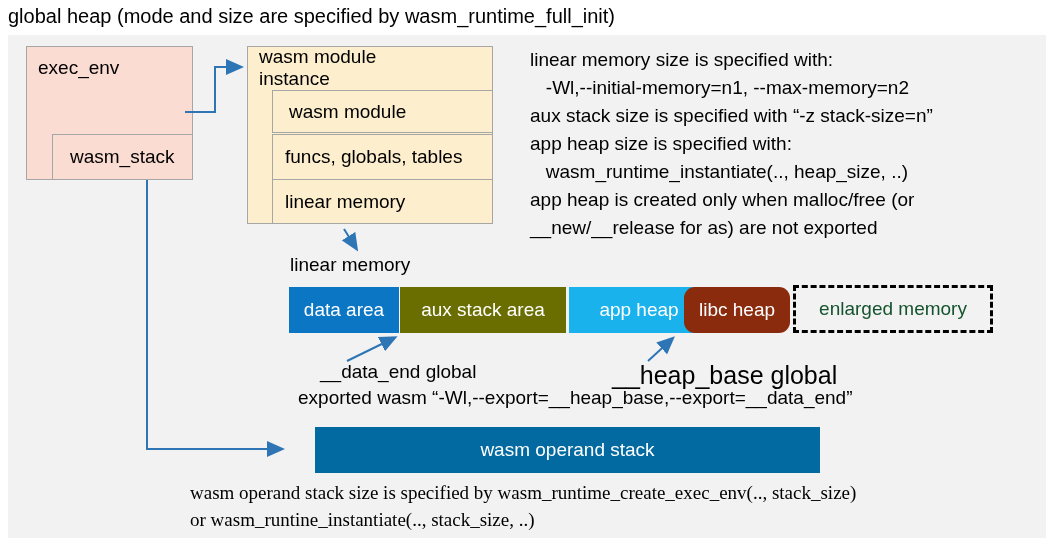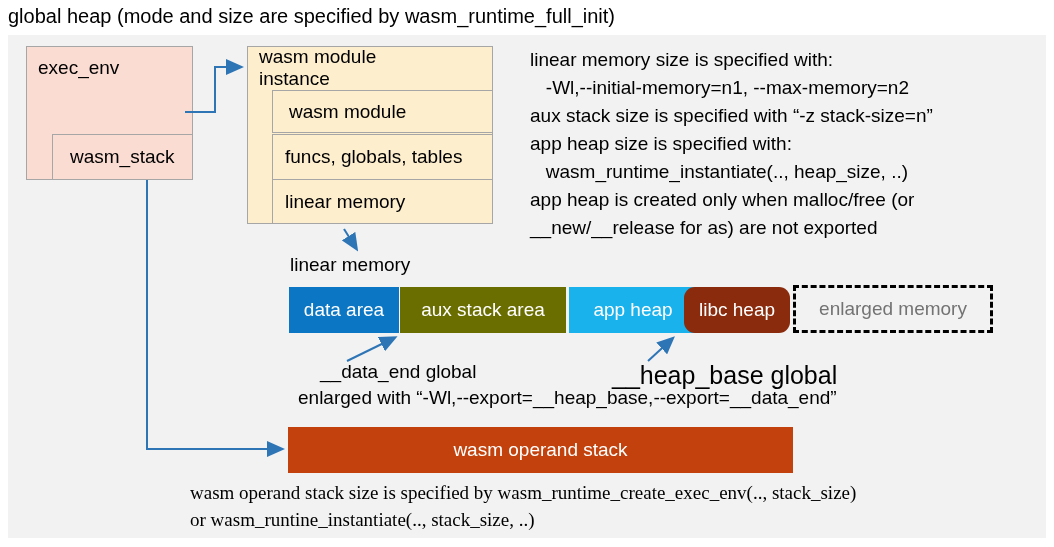--- a/index.html
+++ b/index.html
@@ -26,21 +26,21 @@
 
   
   #notes-right{left:530px;top:46px;font-size:19px;line-height:28px;white-space:pre;}
 
   
   #linear-memory-label{left:290px;top:254px;font-size:19px;}
   .seg{top:287px;height:46px;display:flex;align-items:center;justify-content:center;
        color:#fff;font-size:19px;}
   #seg-data{left:289px;width:110px;}
   #seg-aux{left:400px;width:166px;text-align:right;}
-  #seg-app{left:569px;width:128px;}
+  #seg-app{left:569px;width:128px;padding-left:6px;}
   #seg-libc{left:684px;width:106px;}
   #seg-enlarged{left:793px;top:285px;width:200px;height:48px;box-sizing:border-box;
        border:3px dashed #000;background:#f2f2f2;display:flex;align-items:center;
        justify-content:center;font-size:19px;}
 
   
   #data-end-label{left:320px;top:361px;font-size:19px;}
   #heap-base-label{left:600px;top:361px;font-size:25px;margin-left:12px;}
   #exported-label{left:298px;top:387px;font-size:19px;}
 
@@ -72,27 +72,27 @@
   <div id="funcs-globals" class="abs structbox rowlabel" style="background-color: rgb(253, 238, 205);">funcs, globals, tables</div>
   <div id="linear-memory-row" class="abs structbox rowlabel" style="background-color: rgb(253, 238, 205);">linear memory</div>
 
   <div id="notes-right" class="abs"><div>linear memory size is specified with:</div><div>   -Wl,--initial-memory=n1, --max-memory=n2</div><div>aux stack size is specified with “-z stack-size=n”</div><div>app heap size is specified with:</div><div>   wasm_runtime_instantiate(.., heap_size, ..)</div><div>app heap is created only when malloc/free (or</div><div>__new/__release for as) are not exported</div></div>
 
   <div id="linear-memory-label" class="abs">linear memory</div>
   <div id="seg-data" class="abs seg" style="background-color: rgb(11, 118, 196);">data area</div>
   <div id="seg-aux" class="abs seg" style="background-color: rgb(106, 110, 0);">aux stack area</div>
   <div id="seg-app" class="abs seg" style="background-color: rgb(26, 178, 236);">app heap</div>
   <div id="seg-libc" class="abs seg" style="background-color: rgb(138, 43, 13); border-radius: 11px;">libc heap</div>
-  <div id="seg-enlarged" class="abs" style="color: #737373;">enlarged memory</div>
+  <div id="seg-enlarged" class="abs" style="color: #14532d;">enlarged memory</div>
 
   <div id="data-end-label" class="abs">__data_end global</div>
   <div id="heap-base-label" class="abs">__heap_base global</div>
-  <div id="exported-label" class="abs">enlarged with “-Wl,--export=__heap_base,--export=__data_end”</div>
+  <div id="exported-label" class="abs">exported wasm “-Wl,--export=__heap_base,--export=__data_end”</div>
 
-  <div id="operand-stack" class="abs" style="background-color: #c2410c;">wasm operand stack</div>
+  <div id="operand-stack" class="abs" style="background-color: #0369a1; margin-left: 27px;">wasm operand stack</div>
 
   <div id="notes-bottom" class="abs"><div>wasm operand stack size is specified by wasm_runtime_create_exec_env(.., stack_size)</div><div>or wasm_runtine_instantiate(.., stack_size, ..)</div></div>
 
   <svg id="connector-layer" class="abs" width="1054" height="547" viewBox="0 0 1054 547">
     <defs>
       <marker id="arrowhead" markerWidth="9" markerHeight="8" refX="7" refY="4" orient="auto">
         <path d="M0,0 L9,4 L0,8 Z" fill="#2e75b6"></path>
       </marker>
     </defs>
     <polyline points="185,112 215,112 215,67 240,67" fill="none" stroke="#2e75b6" stroke-width="2" marker-end="url(#arrowhead)"></polyline>

